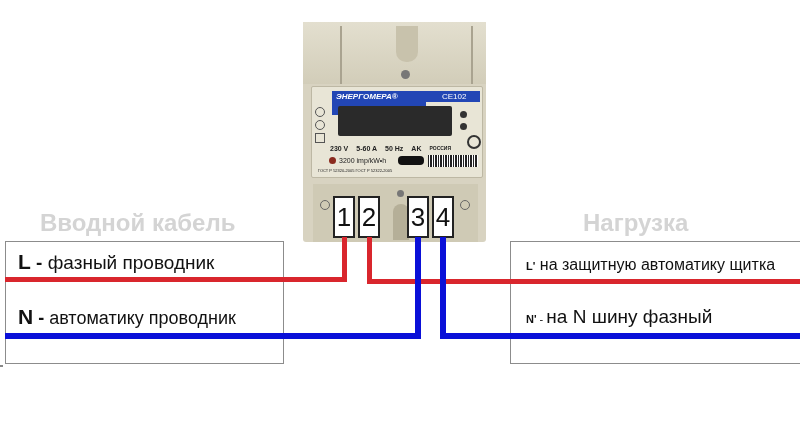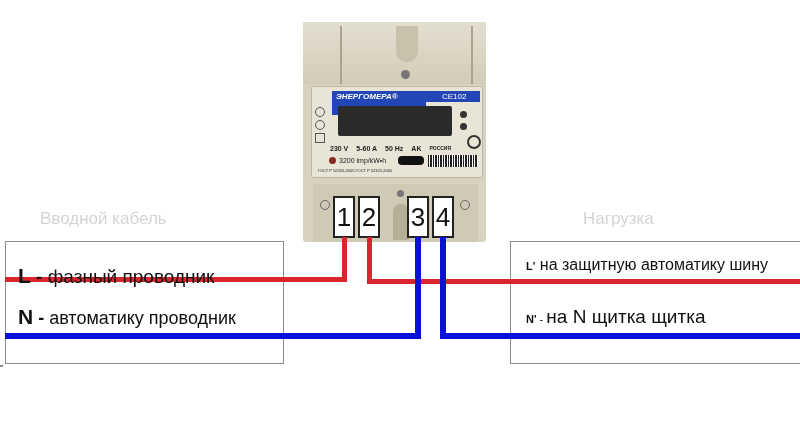--- a/index.html
+++ b/index.html
@@ -1,18 +1,18 @@
 <!DOCTYPE html>
 <html><head>
 <meta charset="utf-8">
 <style>
   html, body { margin: 0; padding: 0; background: #ffffff; }
   body { width: 800px; height: 427px; position: relative; overflow: hidden; font-family: "Liberation Sans", sans-serif; }
   .abs { position: absolute; }
-  .section-title { color: #d4d4d4; font-weight: normal; font-size: 17px; font-family: "Liberation Sans", sans-serif; }
+  .section-title { color: #d4d4d4; font-weight: bold; font-size: 24px; font-family: "Liberation Sans", sans-serif; }
   .box { border: 1.5px solid #8c8c8c; background: transparent; }
   .label { color: #111; font-size: 19px; white-space: nowrap; font-family: "Liberation Sans", sans-serif; }
   .label .key { font-weight: bold; font-size: 21px; }
   .label.small { font-size: 16px; }
   .label.small .key { font-size: 11px; }
   .wire-red { background: #d9262d; }
   .wire-blue { background: #0a10d8; }
   
   .meter-body { background: #d8d3c1; border-radius: 3px; }
   .meter-top { background: linear-gradient(#e3dfcf, #d2cdb9); }
@@ -87,25 +87,25 @@
 
 <div class="abs wire-red" style="left:367px; top:237px; width:5px; height:45px;"></div>
 <div class="abs wire-red" style="left:367px; top:279px; width:433px; height:5px;"></div>
 
 <div class="abs wire-blue" style="left:415px; top:237px; width:6px; height:102px;"></div>
 <div class="abs wire-blue" style="left:5px; top:333px; width:416px; height:6px;"></div>
 
 <div class="abs wire-blue" style="left:440px; top:237px; width:6px; height:102px;"></div>
 <div class="abs wire-blue" style="left:440px; top:333px; width:360px; height:6px;"></div>
 
-<div class="abs label" style="left:18px; top:250px;margin-top:14px;">
+<div class="abs label" style="left:18px; top:250px;">
   <span class="key">L</span><b> - </b><span>фазный проводник</span>
 </div>
 <div class="abs label" style="left:18px; top:305px; font-size:18px;">
   <span class="key">N</span><b> - </b><span>автоматику проводник</span>
 </div>
 
 <div class="abs label small" style="left:526px; top:256px;">
-  <span class="key">L'</span><span> </span><span>на защитную автоматику шину</span>
+  <span class="key">L'</span><span> </span><span>на защитную автоматику щитка</span>
 </div>
 <div class="abs label" style="left:526px; top:306px; font-size:19px;">
-  <span class="key" style="font-size:11px;">N'</span><span style="font-size:11px;"> - </span><span>на N щитка щитка</span>
+  <span class="key" style="font-size:11px;">N'</span><span style="font-size:11px;"> - </span><span>на N шину фазный</span>
 </div>
 
 </body></html>

